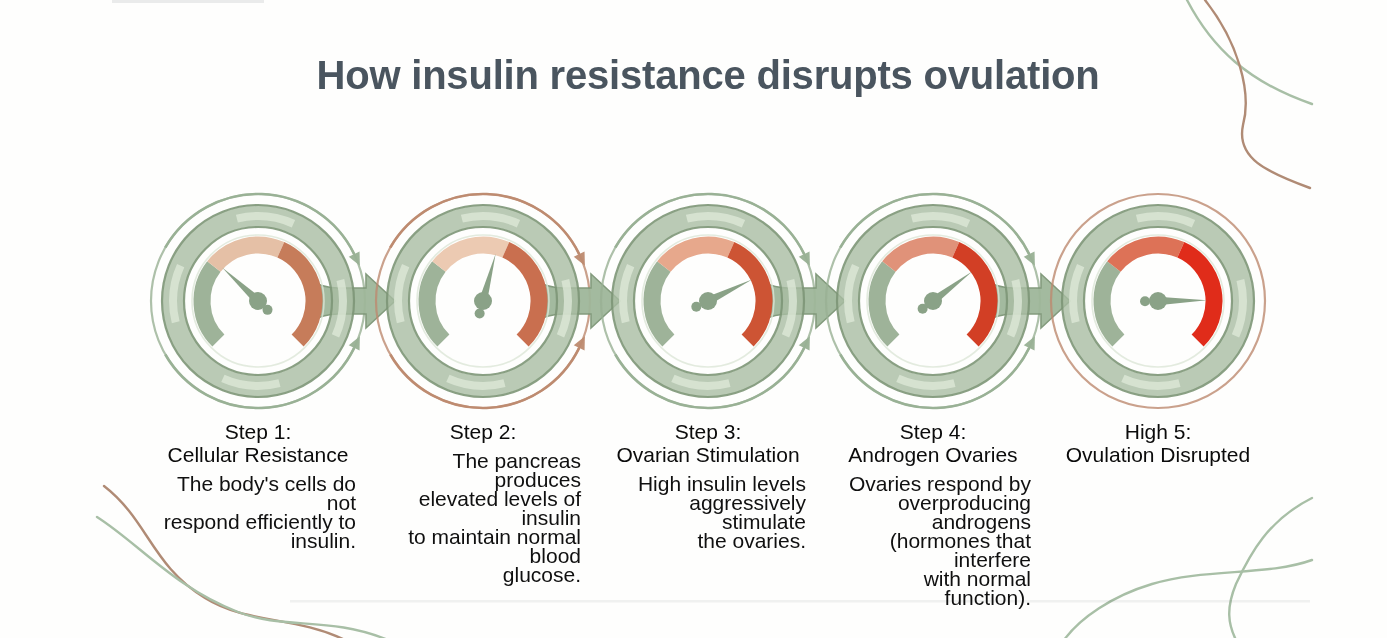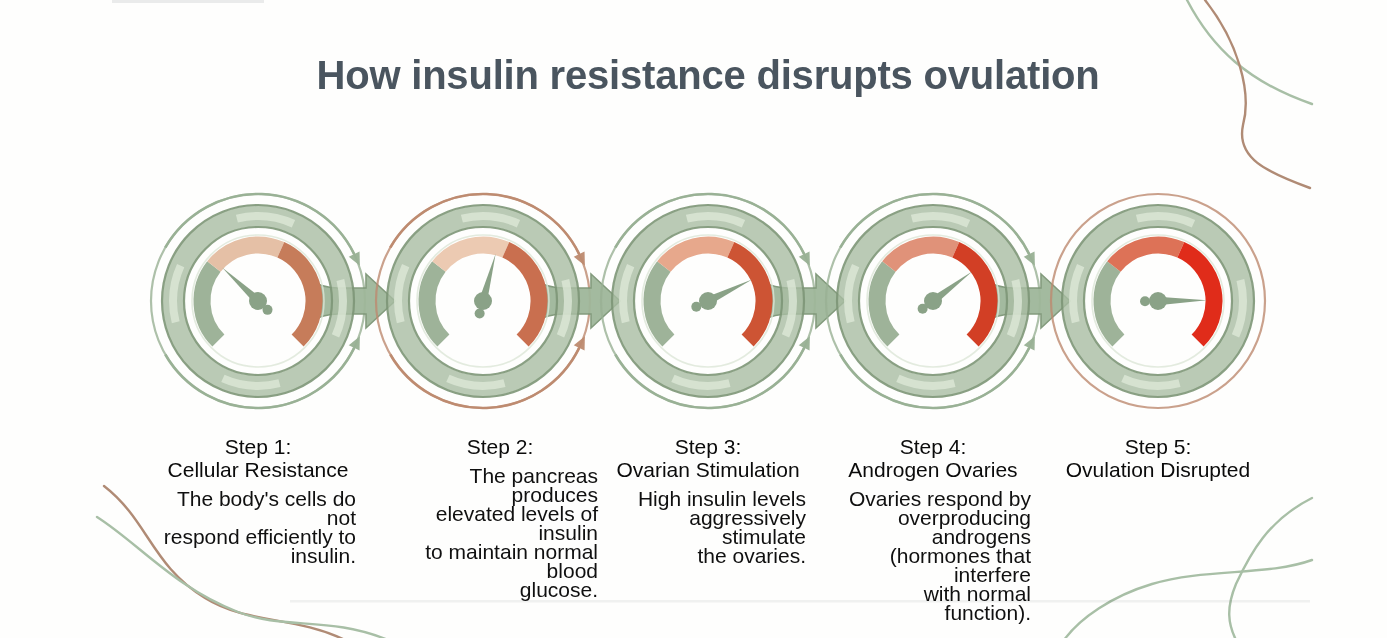--- a/index.html
+++ b/index.html
@@ -11,21 +11,21 @@
   .canvas{position:absolute;inset:0;}
   #page-title{
     position:absolute;top:26px;left:708px;transform:translateX(-50%);
     white-space:nowrap;
     font-size:40px;font-weight:700;letter-spacing:-0.2px;
     color:#4a555f;
   }
   #decor-svg{position:absolute;left:0;top:0;}
   #gauge-row{position:absolute;left:140px;top:185px;}
   #steps-row{position:absolute;left:0;top:420px;width:1387px;height:160px;}
-  .step-col{position:absolute;top:0;width:232px;text-align:center;color:#0d0d0d;margin-top:15px;}
+  .step-col{position:absolute;top:0;width:232px;text-align:center;color:#0d0d0d;}
   .step-label,.step-heading{font-size:21px;line-height:23px;font-weight:400;color:#0b0b0b;}
   .step-desc{
     font-size:21px;line-height:19px;margin:8px auto 0;max-width:196px;
     white-space:pre-line;color:#101010;text-align:right;
   }
   .wave{fill:none;stroke-width:2.4;stroke-linecap:round;}
   .wave-green{stroke:#a8bfa6;}
   .wave-brown{stroke:#b08b75;}
   .artifact{fill:#3c454c;}
 </style>
@@ -142,21 +142,21 @@
 
   <div id="steps-row">
     <div class="step-col" style="left: 142px;">
       <div class="step-label">Step 1:</div>
       <div class="step-heading">Cellular Resistance</div>
       <div class="step-desc">The body's cells do not
 respond efficiently to
 insulin.</div>
     </div>
 
-    <div class="step-col" style="left: 384px;">
+    <div class="step-col" style="left: 367px;">
       <div class="step-label">Step 2:</div>
       <div class="step-desc">The pancreas produces
 elevated levels of insulin
 to maintain normal blood
 glucose.</div>
     </div>
 
     <div class="step-col" style="left: 592px;">
       <div class="step-label">Step 3:</div>
       <div class="step-heading">Ovarian Stimulation</div>
@@ -168,18 +168,18 @@
     <div class="step-col" style="left: 817px;">
       <div class="step-label">Step 4:</div>
       <div class="step-heading">Androgen Ovaries</div>
       <div class="step-desc">Ovaries respond by
 overproducing androgens
 (hormones that interfere
 with normal function).</div>
     </div>
 
     <div class="step-col" style="left: 1042px;">
-      <div class="step-label">Step 5:</div>
+      <div class="step-label">High 5:</div>
       <div class="step-heading">Ovulation Disrupted</div>
     </div>
   </div>
 
 </div>
 
 </body></html>

